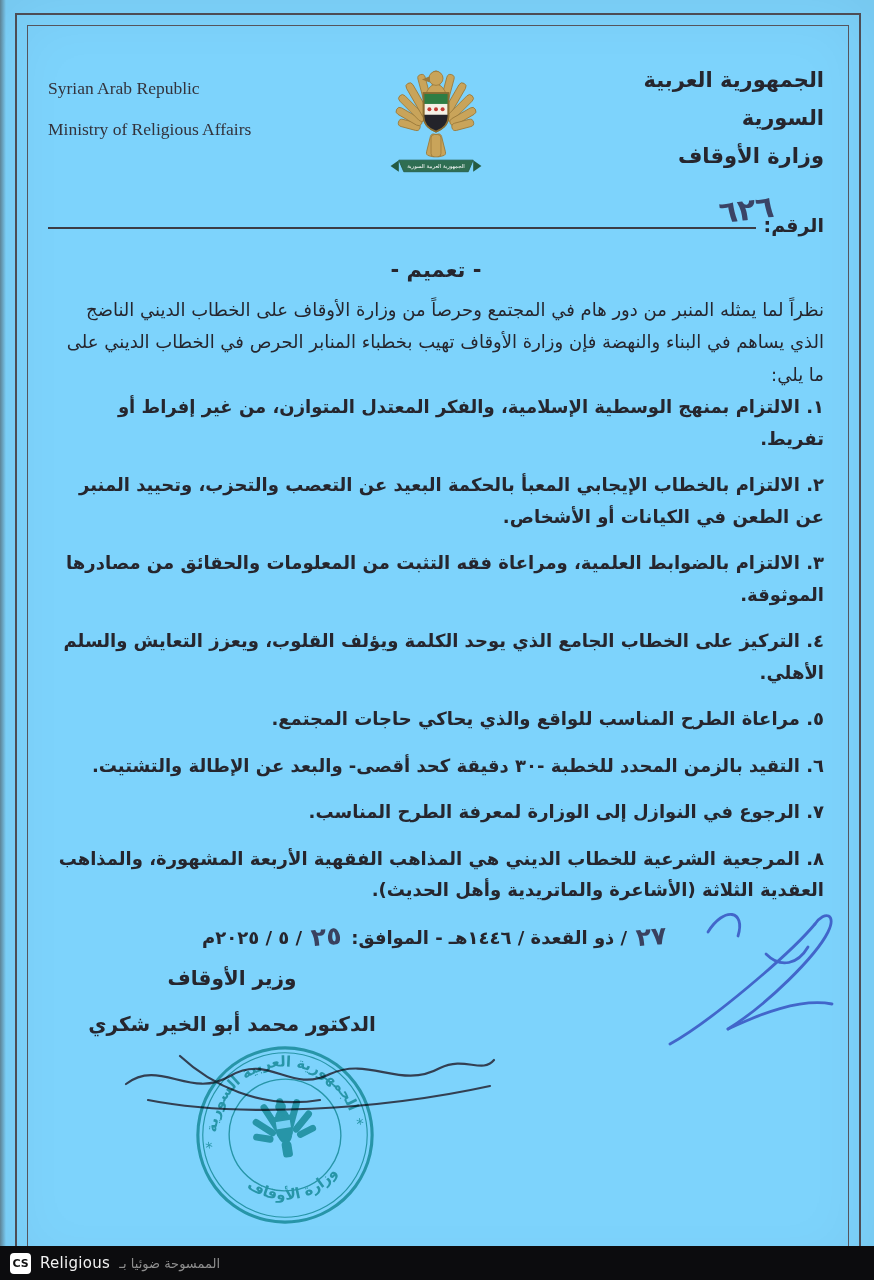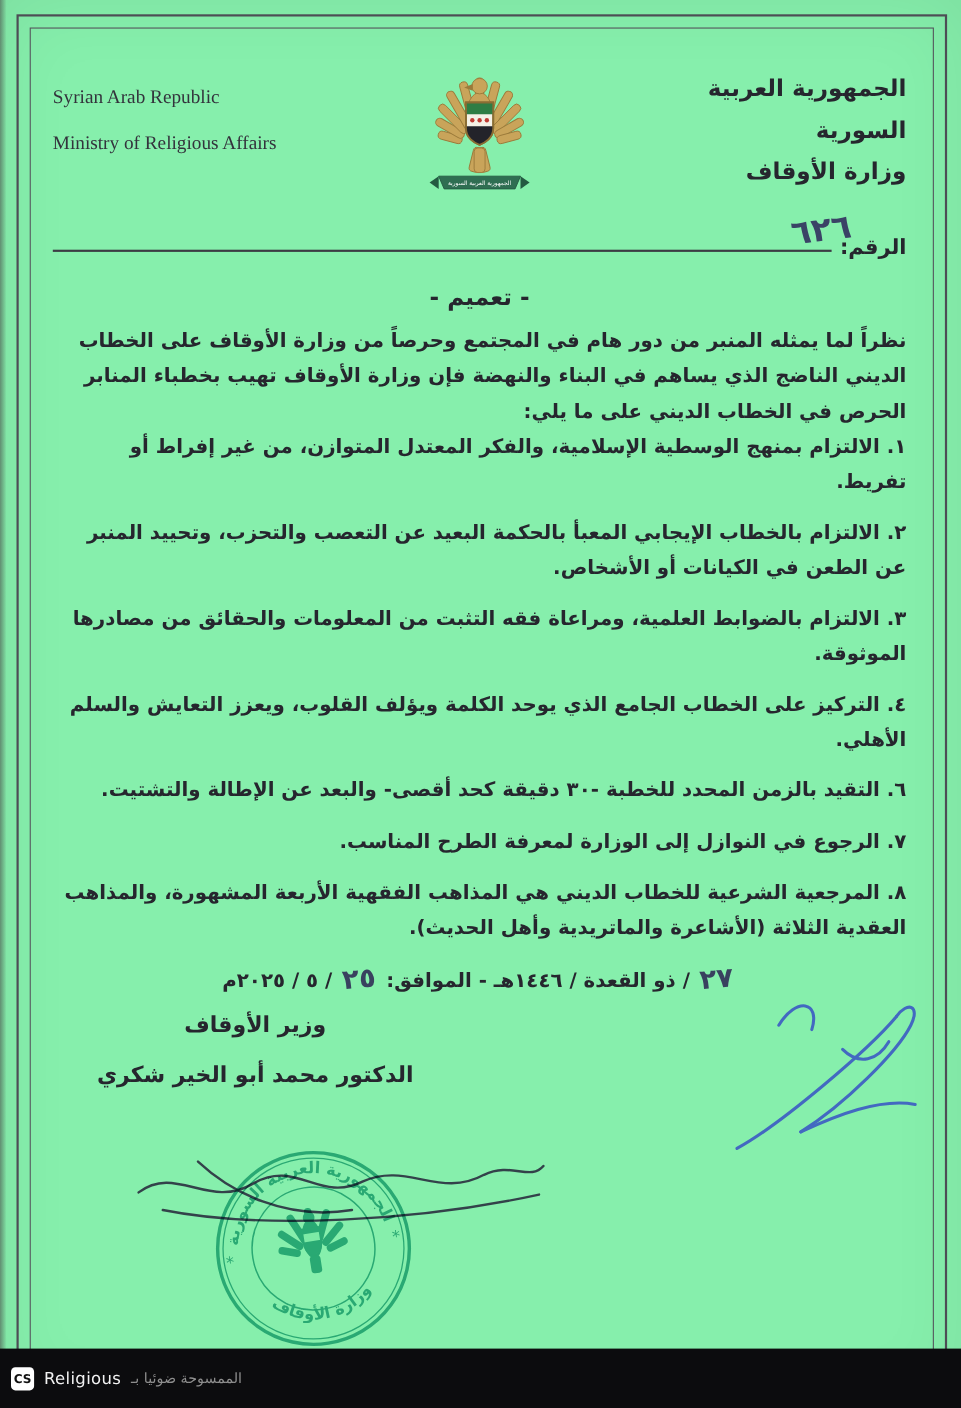--- a/index.html
+++ b/index.html
@@ -1,18 +1,18 @@
 <!DOCTYPE html>
 <html><head>
 <meta charset="utf-8">
 <style>
   html,body { margin:0; padding:0; background:#d9d9d9; }
   .page {
     position:relative; width:874px; height:1280px; margin:0 auto;
-    background:#86efac; overflow:hidden;
+    background:#7dd3fc; overflow:hidden;
     font-family:"DejaVu Sans", sans-serif; color:#26262e;
     box-shadow: inset 0 0 70px rgba(0,0,0,0.07);
   }
   .edge-left { position:absolute; left:0; top:0; bottom:0; width:6px;
     background:linear-gradient(to right, rgba(70,70,70,.55), rgba(70,70,70,0)); z-index:4; }
   .frame-outer { position:absolute; top:13px; left:15px; right:13px; bottom:15px;
     border:2px solid #4d4d55; pointer-events:none; }
   .frame-inner { position:absolute; top:25px; left:27px; right:25px; bottom:27px;
     border:1px solid #55555d; pointer-events:none; }
 
@@ -26,40 +26,40 @@
   .emblem { width:124px; height:132px; flex:0 0 auto; }
 
   .ref-row { position:relative; display:flex; direction:rtl; align-items:center; margin-top:26px; height:30px; }
   .ref-label { font-size:19px; font-weight:bold; margin-left:8px; }
   .ref-line { flex:1; border-top:2px solid #3c3c44; margin-top:5px; }
   .ref-number { position:absolute; right:50px; top:-18px; font-size:30px; color:#3a4366;
     transform:rotate(-7deg); font-weight:bold; }
 
   .doc-title { text-align:center; font-size:21px; font-weight:bold; margin-top:18px; letter-spacing:1px; }
 
-  .intro { direction:rtl; text-align:right; font-size:18px; font-weight:bold; line-height:1.8; margin:12px 0 0; }
+  .intro { direction:rtl; text-align:right; font-size:18px; font-weight:normal; line-height:1.8; margin:12px 0 0; }
   .items { }
   .item { direction:rtl; text-align:right; font-size:18px; font-weight:bold; line-height:1.75; margin:0 0 15px; }
 
   .closing { text-align:center; font-size:20px; font-weight:bold; margin-top:16px; }
   .date-line { direction:rtl; text-align:center; font-size:18px; font-weight:bold; margin-top:10px; }
   .hand { display:inline-block; font-size:25px; color:#39415f; transform:rotate(-5deg);
     margin:0 3px; position:relative; top:1px; }
 
   .sig-block { direction:rtl; width:300px; margin:16px 0 0 34px; text-align:center;
     font-weight:bold; font-size:20px; }
   .sig-title { margin-bottom:22px; }
 
   .sig-blue { position:absolute; left:648px; top:892px; width:212px; height:180px; }
   .sig-ink  { position:absolute; left:118px; top:1038px; width:385px; height:88px; }
   .stamp    { position:absolute; left:192px; top:1042px; width:186px; height:186px;
     transform:rotate(-9deg); opacity:.85; mix-blend-mode:multiply; }
 
   .footer-bar { position:absolute; left:0; right:0; bottom:0; height:34px; background:#0c0c0e;
-    display:flex; align-items:center; padding:10px 10px; gap:9px; z-index:6; }
+    display:flex; align-items:center; padding:0 10px; gap:9px; z-index:6; }
   .cs-box { width:21px; height:21px; background:#ffffff; border-radius:4px; color:#111;
     font-size:11px; font-weight:bold; display:flex; align-items:center; justify-content:center; }
   .cs-name { color:#f2f2f2; font-size:15px; letter-spacing:.3px; }
   .cs-arabic { color:#8e8e8e; font-size:13px; direction:rtl; }
 </style>
 </head>
 <body>
 
 <div class="page">
   <div class="edge-left"></div>
@@ -131,20 +131,21 @@
 
     <div class="doc-title">- تعميم -</div>
 
     <p class="intro">نظراً لما يمثله المنبر من دور هام في المجتمع وحرصاً من وزارة الأوقاف على الخطاب الديني الناضج الذي يساهم في البناء والنهضة فإن وزارة الأوقاف تهيب بخطباء المنابر الحرص في الخطاب الديني على ما يلي:</p>
 
     <div class="items">
       <p class="item">١. الالتزام بمنهج الوسطية الإسلامية، والفكر المعتدل المتوازن، من غير إفراط أو تفريط.</p>
       <p class="item">٢. الالتزام بالخطاب الإيجابي المعبأ بالحكمة البعيد عن التعصب والتحزب، وتحييد المنبر عن الطعن في الكيانات أو الأشخاص.</p>
       <p class="item">٣. الالتزام بالضوابط العلمية، ومراعاة فقه التثبت من المعلومات والحقائق من مصادرها الموثوقة.</p>
       <p class="item">٤. التركيز على الخطاب الجامع الذي يوحد الكلمة ويؤلف القلوب، ويعزز التعايش والسلم الأهلي.</p>
+      <p class="item">٥. مراعاة الطرح المناسب للواقع والذي يحاكي حاجات المجتمع.</p>
       <p class="item">٦. التقيد بالزمن المحدد للخطبة -٣٠ دقيقة كحد أقصى- والبعد عن الإطالة والتشتيت.</p>
       <p class="item">٧. الرجوع في النوازل إلى الوزارة لمعرفة الطرح المناسب.</p>
       <p class="item">٨. المرجعية الشرعية للخطاب الديني هي المذاهب الفقهية الأربعة المشهورة، والمذاهب العقدية الثلاثة (الأشاعرة والماتريدية وأهل الحديث).</p>
     </div>
 
 
     <div class="date-line">
       <span class="hand">٢٧</span>
       <span>/ ذو القعدة / ١٤٤٦هـ - الموافق:</span>
       <span class="hand">٢٥</span>

